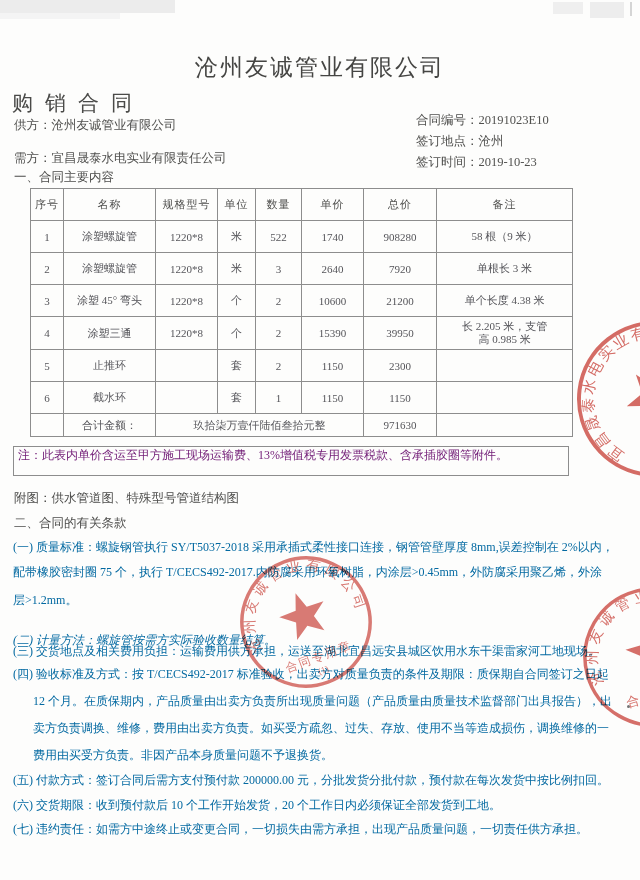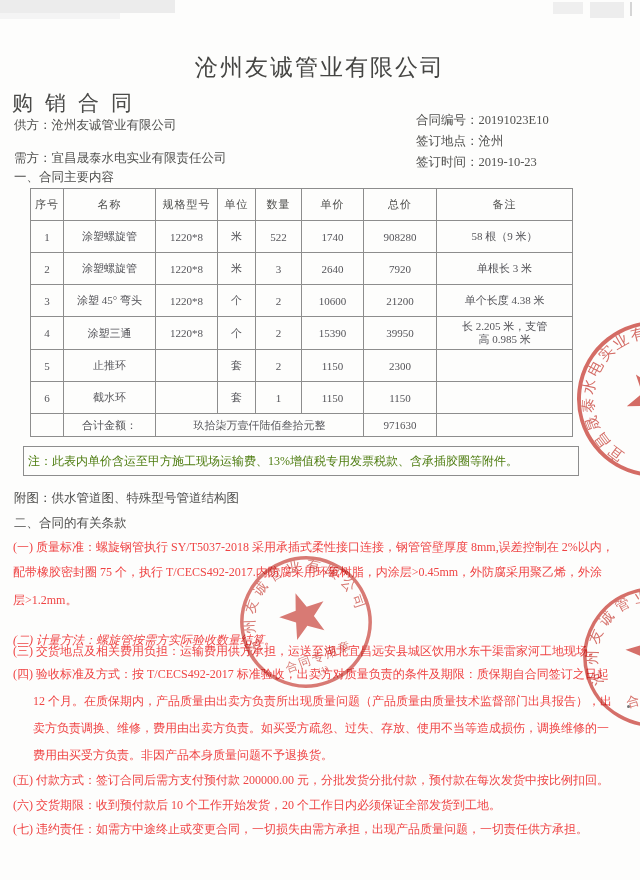--- a/index.html
+++ b/index.html
@@ -30,26 +30,25 @@
     border:1px solid #8d8d8d;text-align:center;vertical-align:middle;
     padding:0 2px;overflow:hidden;
   }
   table.items .hdr td{height:31px;font-size:11px;color:#4c4c4a;letter-spacing:1px;}
   table.items .r td{height:31px;}
   table.items .r4 td{height:32px;}
   table.items .tot td{height:22px;}
   .remark2{width:92px;margin:0 auto;line-height:13px;white-space:normal;}
   .notebox{
     position:absolute;left:13px;top:446px;width:556px;height:30px;
-    border:1px solid #8d8d8d;font-size:12px;color:#4d7c0f;
-    display:flex;align-items:center;padding-left:4px;box-sizing:border-box;
+    border:1px solid #8d8d8d;font-size:12px;color:#701a75;
+    display:flex;padding-left:4px;box-sizing:border-box;
     white-space:nowrap;
-    margin-left:10px;
-  }
-  .cl{position:absolute;left:13px;font-size:12px;color:#ef4444;white-space:nowrap;}
+  }
+  .cl{position:absolute;left:13px;font-size:12px;color:#0369a1;white-space:nowrap;}
   .cl.ind{left:33px;}
   .stamp{position:absolute;mix-blend-mode:multiply;}
   .dot{position:absolute;width:3px;height:3px;background:#3a3a3a;border-radius:50%;opacity:.7;}
 </style>
 </head>
 <body>
 
 <div class="page">
 
   <div class="artifact" style="left:0;top:0;width:175px;height:13px;background:#ececec;"></div>

